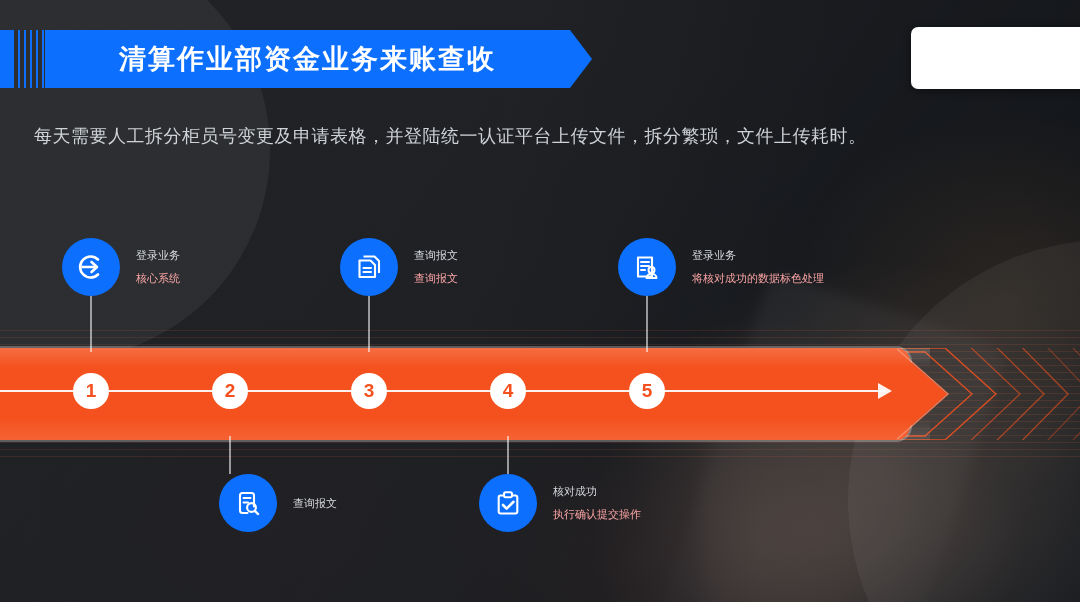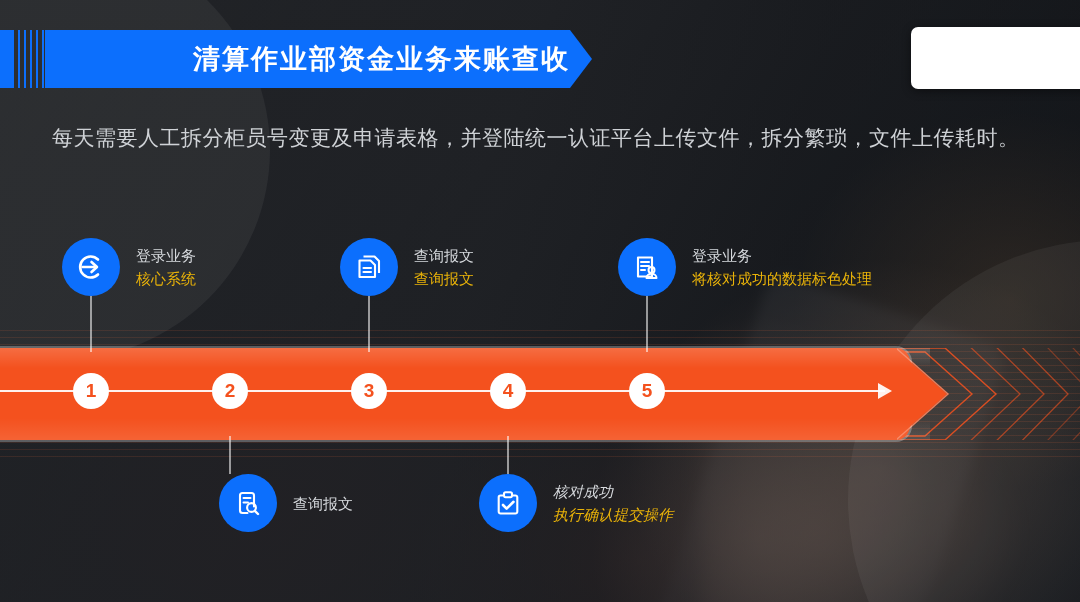--- a/index.html
+++ b/index.html
@@ -52,35 +52,35 @@
 
   
   .banner-wrap{position:absolute;left:0;top:30px;height:58px;}
   .banner-block{position:absolute;left:0;top:0;width:14px;height:58px;background:#0c6ffd;}
   .banner-stripes{
     position:absolute;left:14px;top:0;width:31px;height:58px;
     background:repeating-linear-gradient(to right,rgba(0,0,0,0) 0px,rgba(0,0,0,0) 4px,#0c6ffd 4px,#0c6ffd 6px);
   }
   .banner-main{
     position:absolute;left:45px;top:0;height:58px;width:525px;background:#0c6ffd;
-    display:flex;align-items:center;justify-content:flex-end;
+    display:flex;align-items:center;justify-content:center;
   }
   .banner-tip{
     position:absolute;left:570px;top:0;width:0;height:0;
     border-top:29px solid transparent;border-bottom:29px solid transparent;
     border-left:22px solid #0c6ffd;
   }
   .banner-title{
     color:#fff;font-size:27px;font-weight:bold;letter-spacing:2px;white-space:nowrap;
   }
 
   
   .subtitle{
-    position:absolute;left:52px;top:124px;width:900px;
-    color:#cfd2d6;font-size:21px;letter-spacing:.5px;white-space:nowrap;
+    position:absolute;left:34px;top:124px;width:900px;
+    color:#cfd2d6;font-size:18px;letter-spacing:.5px;white-space:nowrap;
   }
 
   
   .white-panel{
     position:absolute;left:911px;top:27px;width:190px;height:62px;
     background:#fff;border-radius:7px;box-shadow:0 2px 10px rgba(0,0,0,.45);
   }
 
   
   .echo{position:absolute;left:0;top:348px;width:1080px;height:92px;}
@@ -117,23 +117,23 @@
 
   
   .node{position:absolute;}
   .node-icon{
     width:58px;height:58px;border-radius:50%;background:#0c6ffd;
     display:flex;align-items:center;justify-content:center;
   }
   .node-icon svg{display:block;}
   .node-label{
     position:absolute;left:74px;top:50%;transform:translateY(-50%);
-    color:#d7dade;font-size:15px;line-height:23px;white-space:nowrap;
-  }
-  .node-label .l2{color:#eab308;text-align:right;}
+    color:#d7dade;font-size:11px;line-height:23px;white-space:nowrap;
+  }
+  .node-label .l2{color:#fca5a5;text-align:right;}
   .connector{position:absolute;width:2px;background:rgba(255,255,255,.55);}
 </style>
 </head>
 <body>
 
 <div class="stage">
 
   <div class="bg-photo">
     <div class="bg-base"></div>
     <div class="bg-phone"></div>
@@ -263,21 +263,21 @@
         <circle cx="20.5" cy="21.5" r="4.4" fill="none" stroke="#fff" stroke-width="2.1"></circle>
         <line x1="23.8" y1="24.8" x2="27" y2="28" stroke="#fff" stroke-width="2.4" stroke-linecap="round"></line>
       </svg>
     </div>
     <div class="node-label">
       <div>查询报文</div>
       <div class="l2"></div>
     </div>
   </div>
 
-  <div class="node" style="left:479px;top:474px;width:360px;height:58px;font-style:italic;">
+  <div class="node" style="left:479px;top:474px;width:360px;height:58px;">
     <div class="node-icon">
       <svg width="34" height="34" viewBox="0 0 34 34">
         <path d="M12 9.5 h-2.5 a1.8 1.8 0 0 0 -1.8 1.8 v14.4 a1.8 1.8 0 0 0 1.8 1.8 h15 a1.8 1.8 0 0 0 1.8 -1.8 v-14.4 a1.8 1.8 0 0 0 -1.8 -1.8 h-2.5" fill="none" stroke="#fff" stroke-width="2.1" stroke-linejoin="round"></path>
         <rect x="13" y="6.2" width="8" height="5" rx="1.6" fill="none" stroke="#fff" stroke-width="2.1"></rect>
         <polyline points="12,19 15.6,22.6 22.5,15.8" fill="none" stroke="#fff" stroke-width="2.6" stroke-linecap="round" stroke-linejoin="round"></polyline>
       </svg>
     </div>
     <div class="node-label">
       <div>核对成功</div>
       <div class="l2">执行确认提交操作</div>

